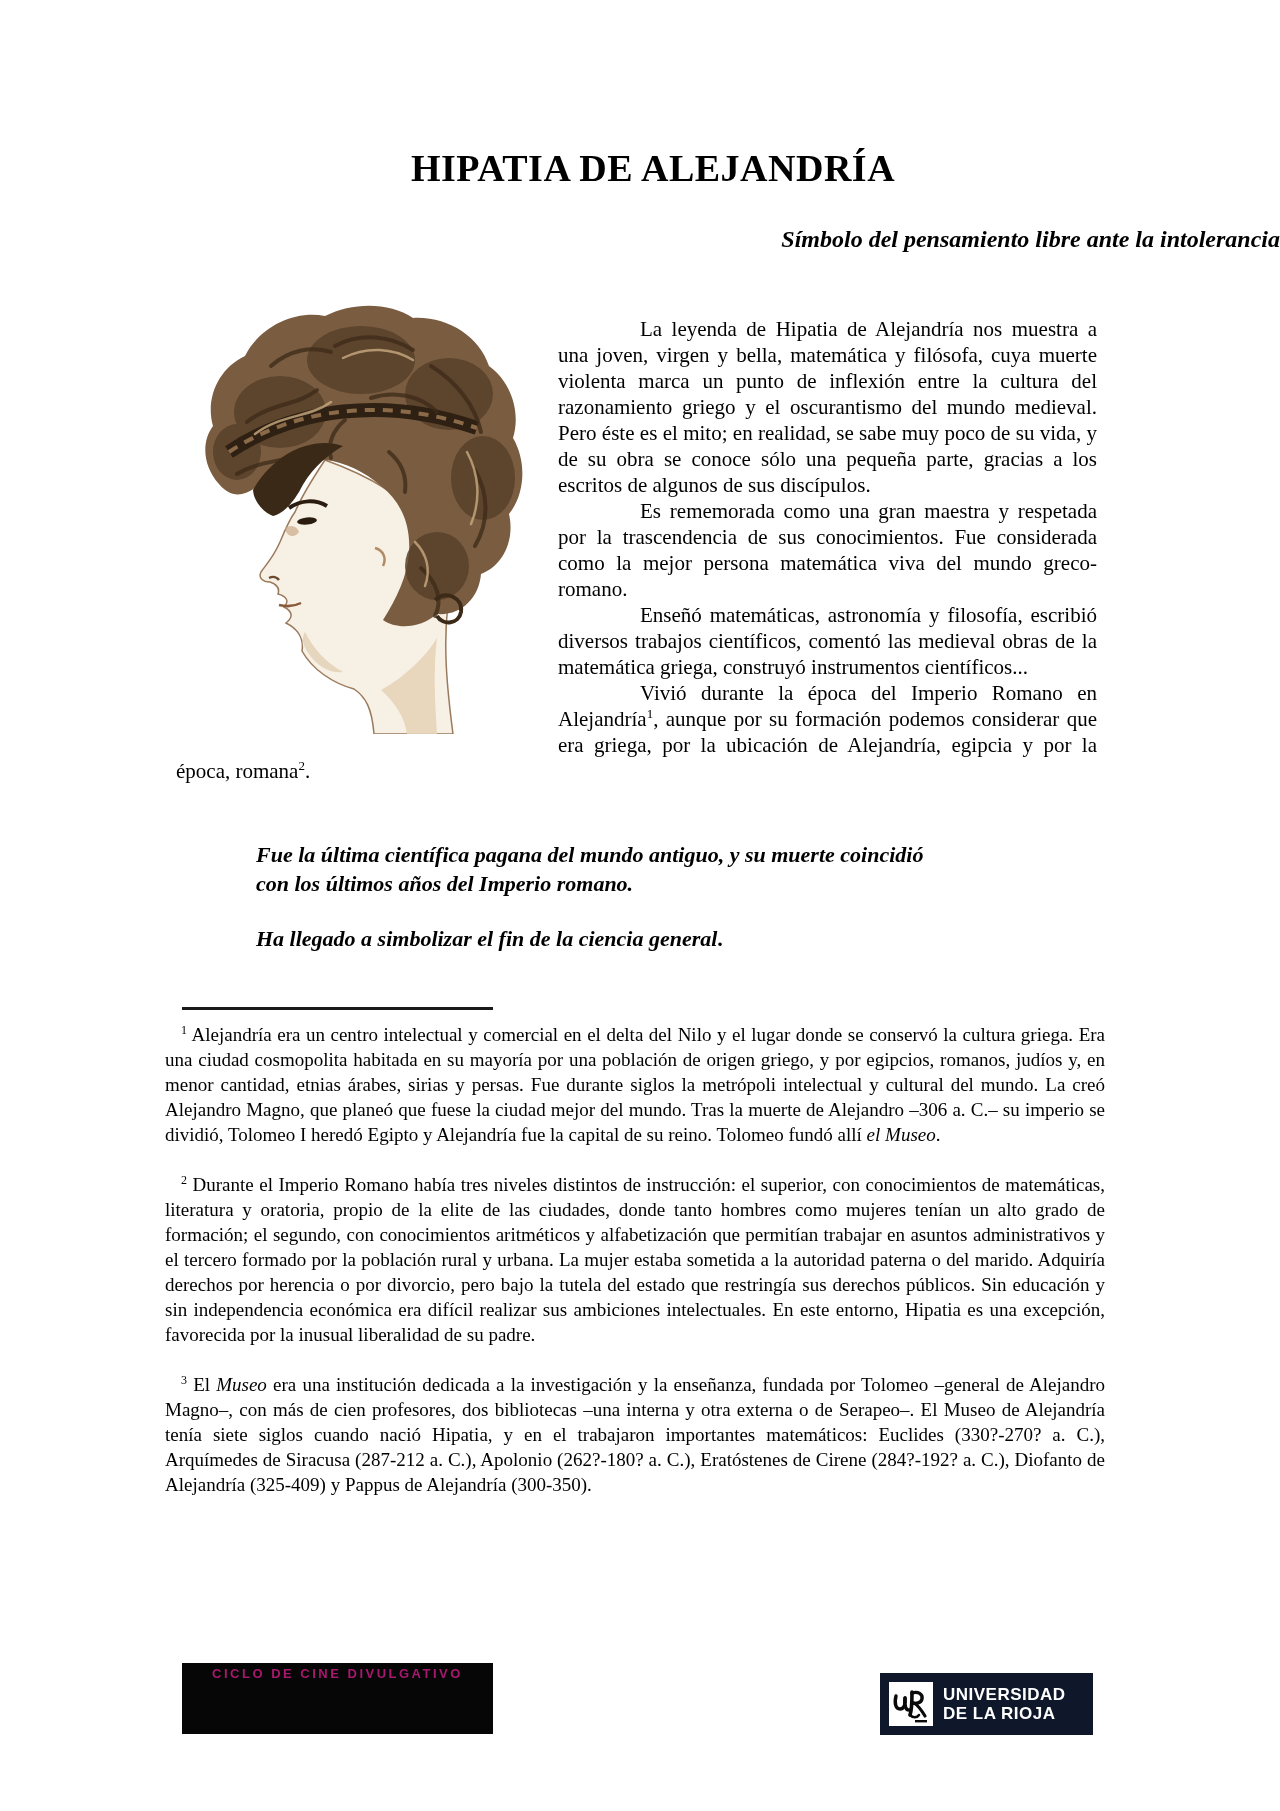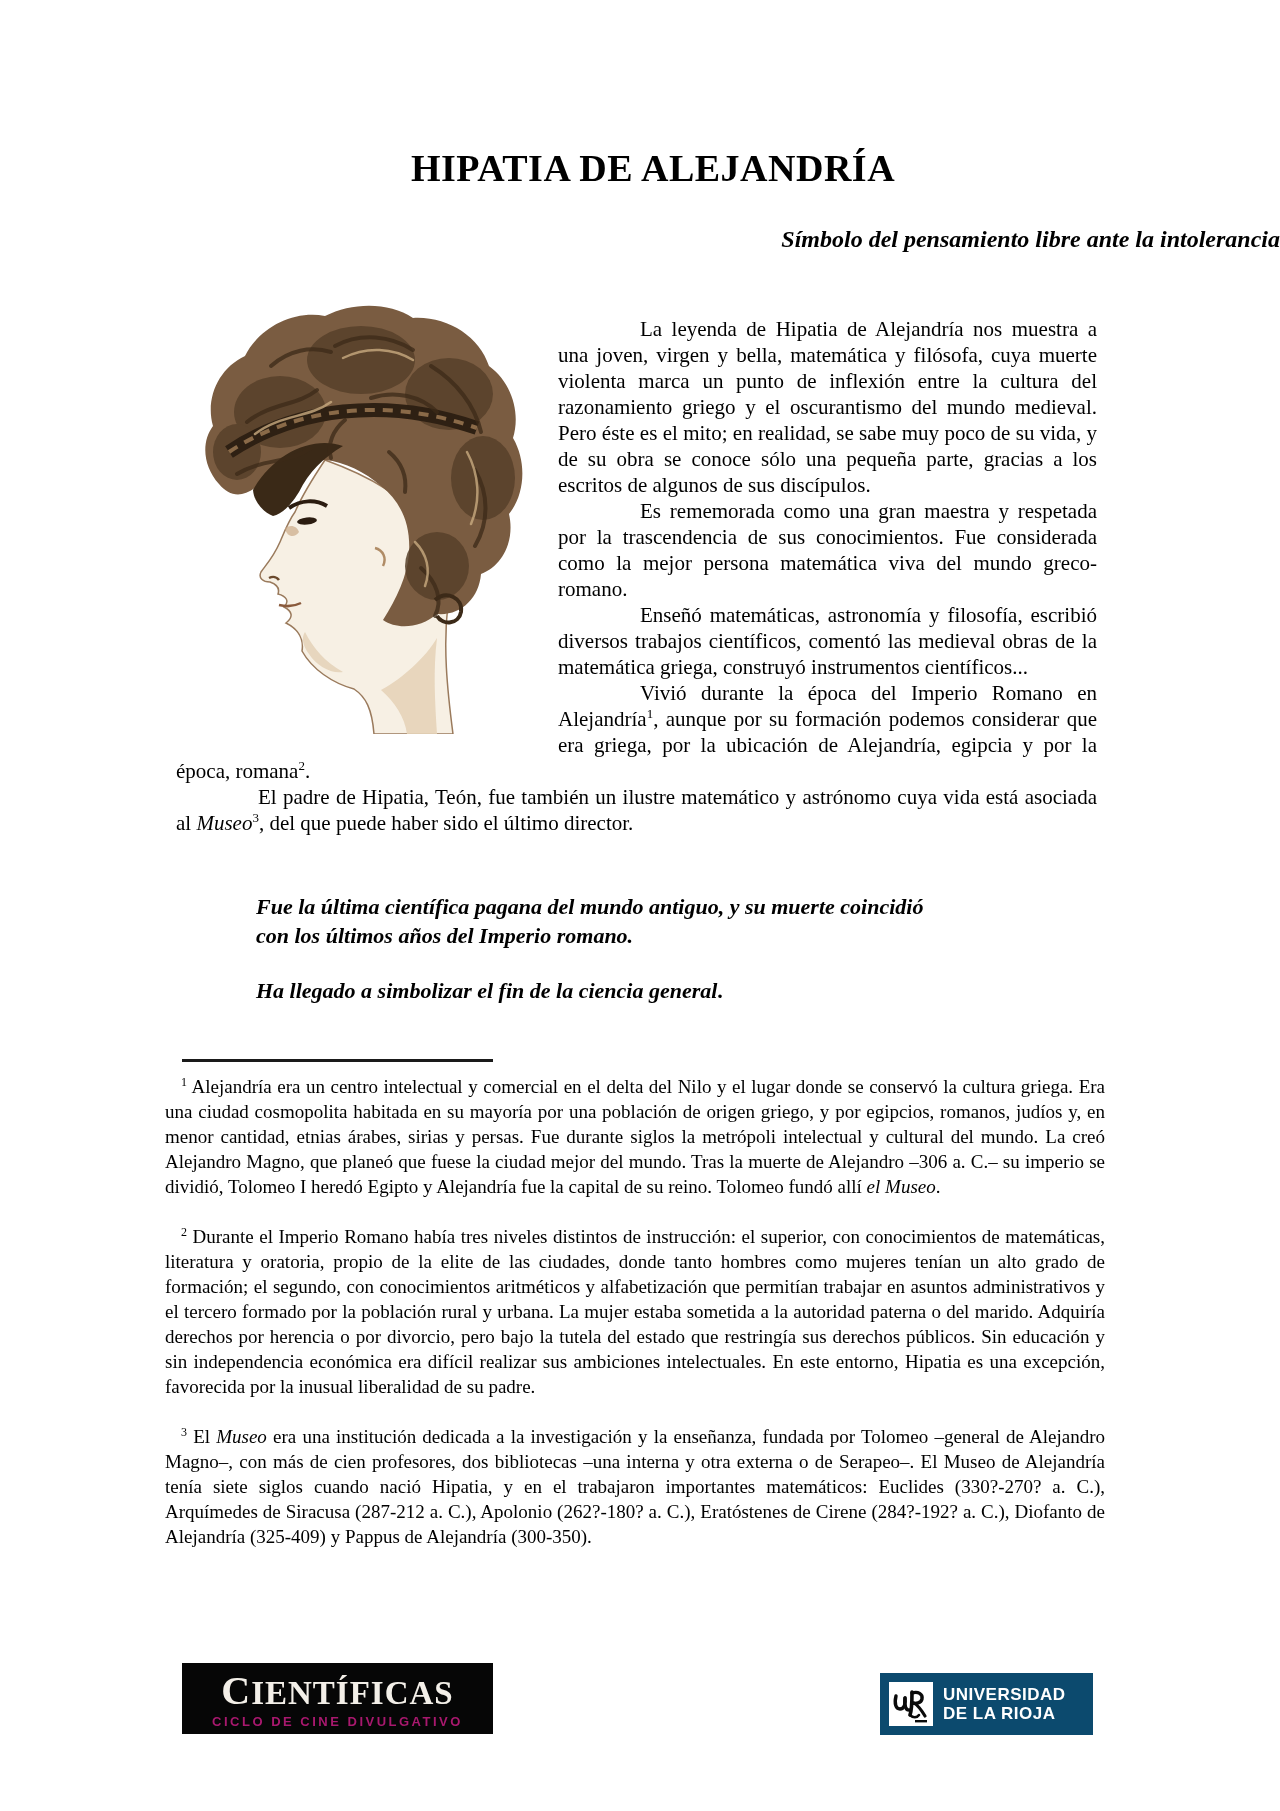--- a/index.html
+++ b/index.html
@@ -80,21 +80,21 @@
   .cien-sub {
     font-family:Liberation Sans, sans-serif;
     font-weight:bold; font-size:13px; line-height:1;
     letter-spacing:2.5px;
     margin-top:4px;
     color:#A8186E;
   }
   .logo-ur {
     position:absolute; left:880px; top:1673px;
     width:213px; height:62px;
-    background:#0c4a6e;
+    background:#0f172a;
     display:flex; align-items:center;
   }
   .ur-mark {
     width:44px; height:44px;
     background:#ffffff;
     margin-left:9px;
     flex:0 0 auto;
   }
   .ur-text {
     font-family:"Liberation Sans", sans-serif;
@@ -179,39 +179,37 @@
       <path fill="#e2cfb4" opacity="0.8" d="M120,330 C128,346 140,360 158,370 C146,372 132,364 124,352 C118,344 116,336 120,330 Z"></path>
       <path fill="#e6d3b8" opacity="0.9" d="M196,388 C210,400 220,416 222,432 L252,432 C250,400 248,368 252,336 C240,356 218,376 196,388 Z"></path>
       <path d="M190,246 c8,2 12,10 8,18" stroke="#b08c66" stroke-width="2.5" fill="none"></path>
     </svg>
   </div>
 
   <p class="body-p"><span>La leyenda de Hipatia de Alejandría nos muestra a una joven, virgen y bella, matemática y filósofa, cuya muerte violenta marca un punto de inflexión entre la cultura del razonamiento griego y el oscurantismo del mundo medieval. Pero éste es el mito; en realidad, se sabe muy poco de su vida, y de su obra se conoce sólo una pequeña parte, gracias a los escritos de algunos de sus discípulos.</span></p>
   <p class="body-p"><span>Es rememorada como una gran maestra y respetada por la trascendencia de sus conocimientos. Fue considerada como la mejor persona matemática viva del mundo greco-romano.</span></p>
   <p class="body-p"><span>Enseñó matemáticas, astronomía y filosofía, escribió diversos trabajos científicos, comentó las medieval obras de la matemática griega, construyó instrumentos científicos...</span></p>
   <p class="body-p"><span>Vivió durante la época del Imperio Romano en Alejandría</span><sup class="fnref">1</sup><span>, aunque por su formación podemos considerar que era griega, por la ubicación de Alejandría, egipcia y por la época, romana</span><sup class="fnref">2</sup><span>.</span></p>
-  <p class="body-p"><span>El padre de Hipatia, Teón, fue también un ilustre matemático y astrónomo cuya vida está asociada al </span><span class="italic">Museo</span><sup class="fnref">3</sup><span>, del que puede haber sido el último director.</span></p>
 
   <div class="quote">
     <div>Fue la última científica pagana del mundo antiguo, y su muerte coincidió</div>
     <div>con los últimos años del Imperio romano.</div>
   </div>
   <div class="quote second"><span>Ha llegado a simbolizar el fin de la ciencia general</span><span class="upright">.</span></div>
 
   <div class="fn-sep"></div>
 
   <div class="footnotes">
     <p class="fn"><sup>1</sup> <span>Alejandría era un centro intelectual y comercial en el delta del Nilo y el lugar donde se conservó la cultura griega. Era una ciudad cosmopolita habitada en su mayoría por una población de origen griego, y por egipcios, romanos, judíos y, en menor cantidad, etnias árabes, sirias y persas. Fue durante siglos la metrópoli intelectual y cultural del mundo. La creó Alejandro Magno, que planeó que fuese la ciudad mejor del mundo. Tras la muerte de Alejandro –306 a. C.– su imperio se dividió, Tolomeo I heredó Egipto y Alejandría fue la capital de su reino. Tolomeo fundó allí </span><span class="italic">el Museo</span><span>.</span></p>
     <p class="fn"><sup>2</sup> <span>Durante el Imperio Romano había tres niveles distintos de instrucción: el superior, con conocimientos de matemáticas, literatura y oratoria, propio de la elite de las ciudades, donde tanto hombres como mujeres tenían un alto grado de formación; el segundo, con conocimientos aritméticos y alfabetización que permitían trabajar en asuntos administrativos y el tercero formado por la población rural y urbana. La mujer estaba sometida a la autoridad paterna o del marido. Adquiría derechos por herencia o por divorcio, pero bajo la tutela del estado que restringía sus derechos públicos. Sin educación y sin independencia económica era difícil realizar sus ambiciones intelectuales. En este entorno, Hipatia es una excepción, favorecida por la inusual liberalidad de su padre.</span></p>
     <p class="fn"><sup>3</sup> <span>El </span><span class="italic">Museo</span><span> era una institución dedicada a la investigación y la enseñanza, fundada por Tolomeo –general de Alejandro Magno–, con más de cien profesores, dos bibliotecas –una interna y otra externa o de Serapeo–. El Museo de Alejandría tenía siete siglos cuando nació Hipatia, y en el trabajaron importantes matemáticos: Euclides (330?-270? a. C.), Arquímedes de Siracusa (287-212 a. C.), Apolonio (262?-180? a. C.), Eratóstenes de Cirene (284?-192? a. C.), Diofanto de Alejandría (325-409) y Pappus de Alejandría (300-350).</span></p>
   </div>
 </div>
 
 <div class="logo-cien">
-  <div class="cien-title">CIENTÍFICAS</div>
   <div class="cien-sub" style="color: rgb(168, 24, 110);">CICLO DE CINE DIVULGATIVO</div>
 </div>
 
 <div class="logo-ur">
   <div class="ur-mark">
     <svg viewBox="0 0 44 44" width="44" height="44" xmlns="http://www.w3.org/2000/svg">
       <rect width="44" height="44" fill="#ffffff"></rect>
       <g stroke="#0a0a0a" fill="none" stroke-linecap="round">
         <path d="M7,14 C5,22 7,27 11,27 C15,27 17,22 16,16" stroke-width="3.4"></path>
         <path d="M16,16 C15,24 17,29 21,28" stroke-width="3.4"></path>

